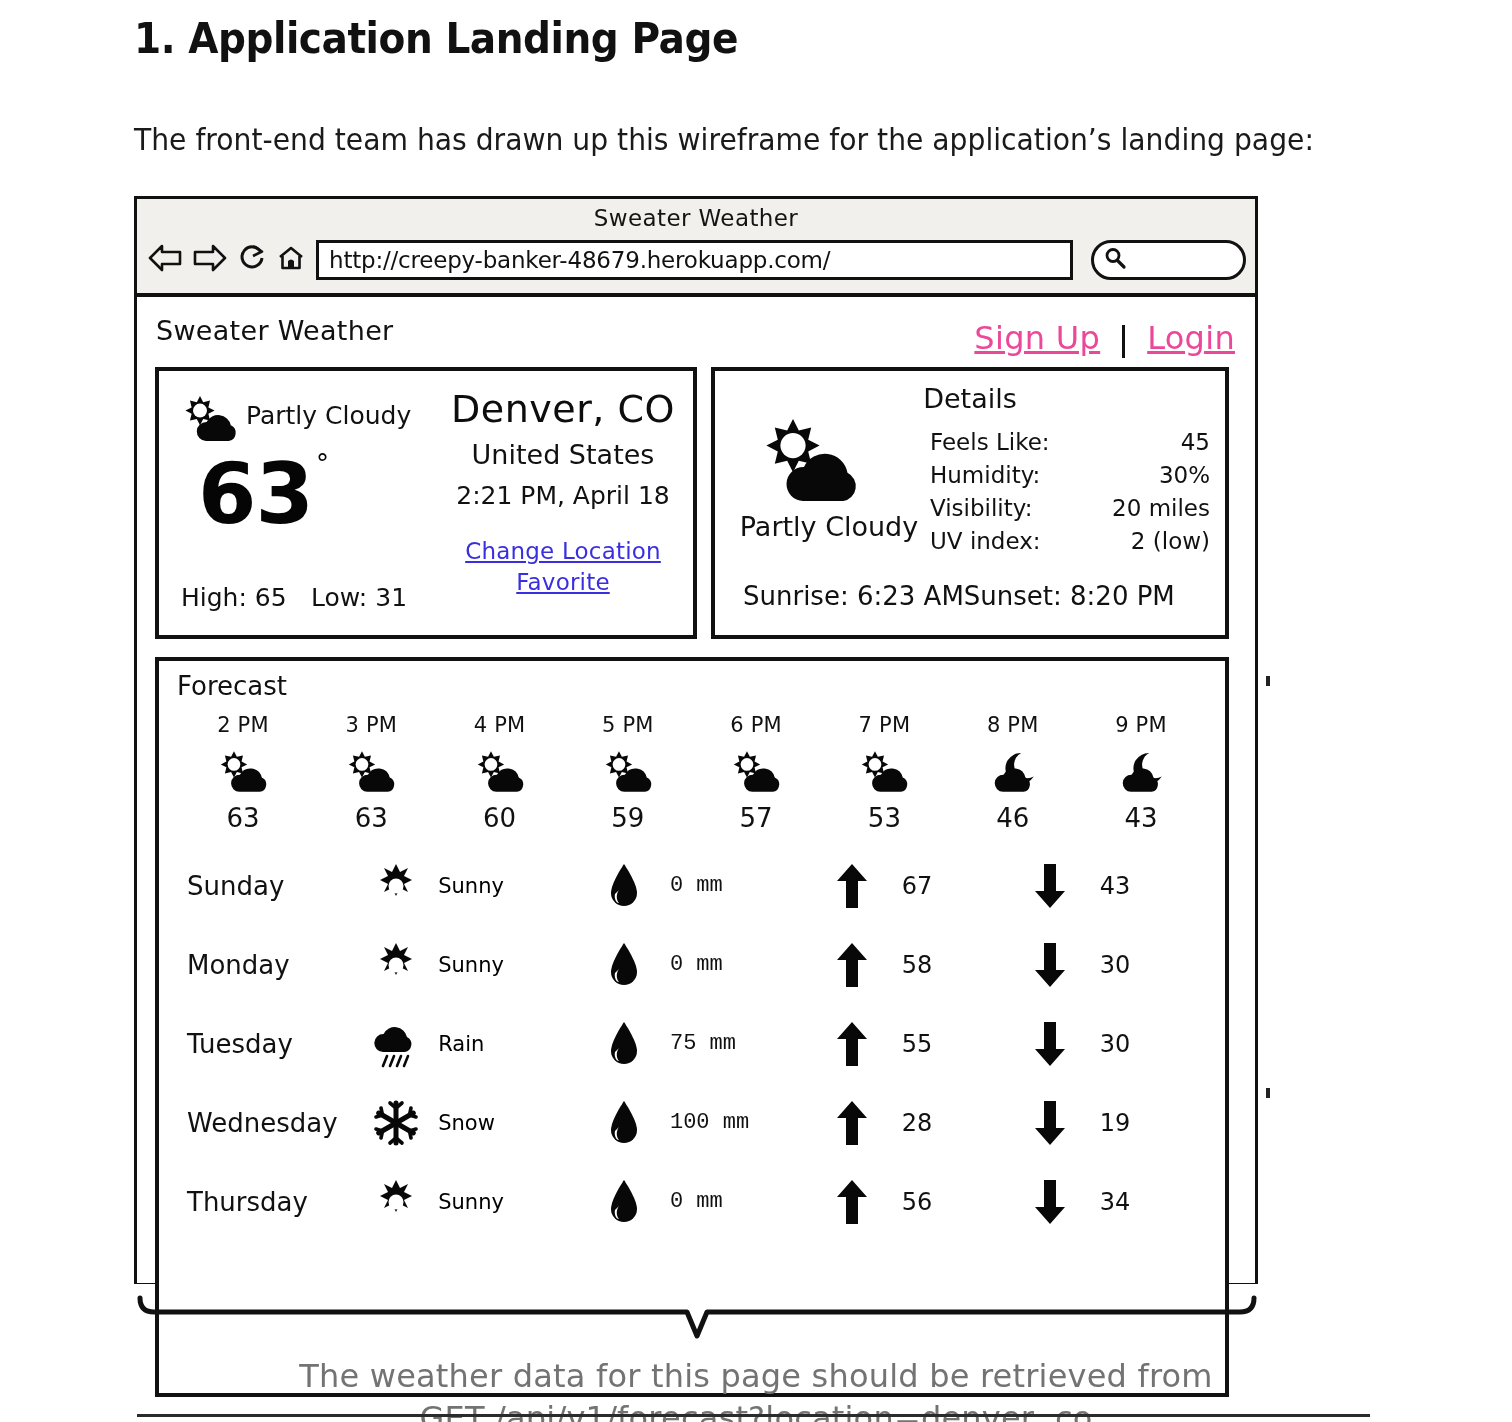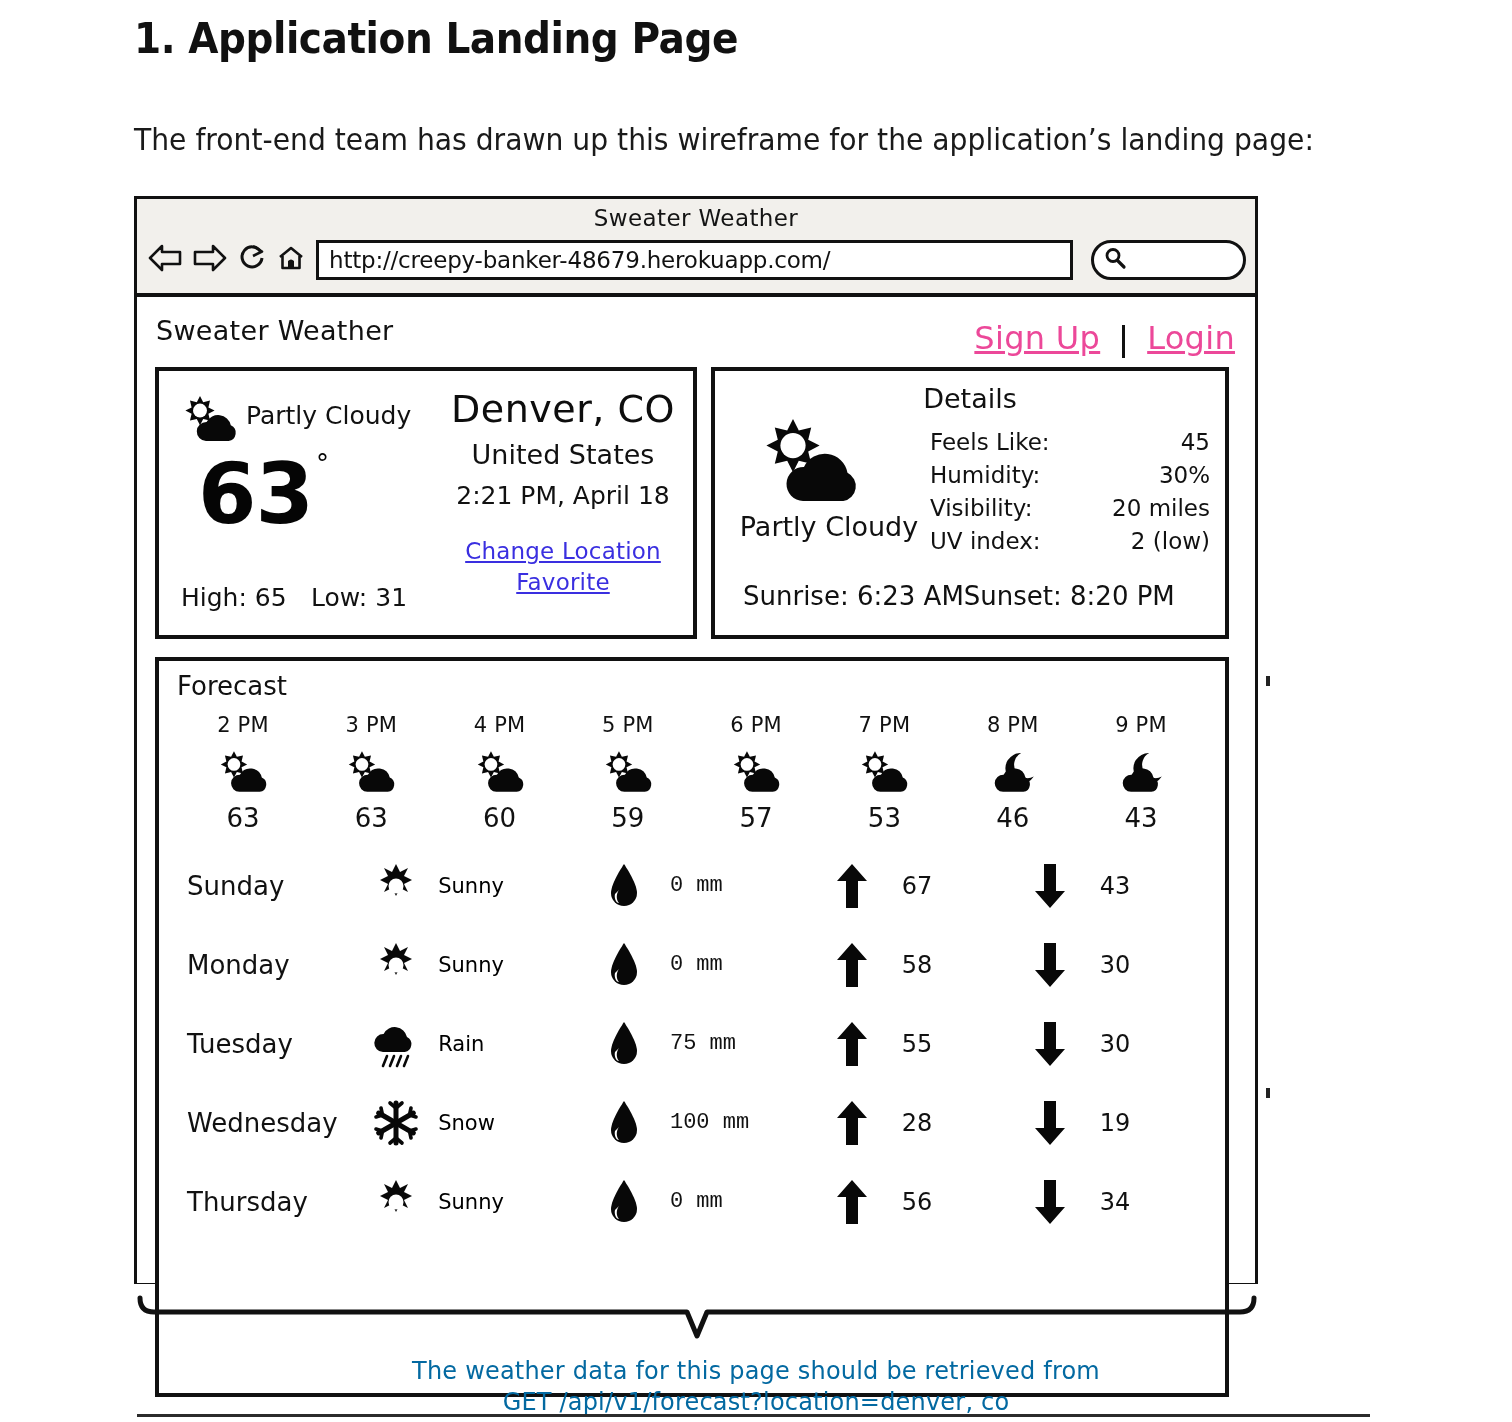--- a/index.html
+++ b/index.html
@@ -241,21 +241,21 @@
     position: absolute;
     left: 134px; top: 1292px;
     width: 1126px; height: 56px;
   }
   .caption {
     position: absolute;
     left: 0; right: 0; top: 1356px;
     text-align: center;
   }
   .caption div {
-    font-size: 24px; color: #0369a1; line-height: 1.3;
+    font-size: 32px; color: #737373; line-height: 1.3;
     letter-spacing: 0.2px;
   }
   .bottom-rule {
     position: absolute;
     left: 137px; top: 1414px;
     width: 1233px; height: 3px;
     background: #2b2b2b;
   }
   .edge-tick {
     position: absolute;

